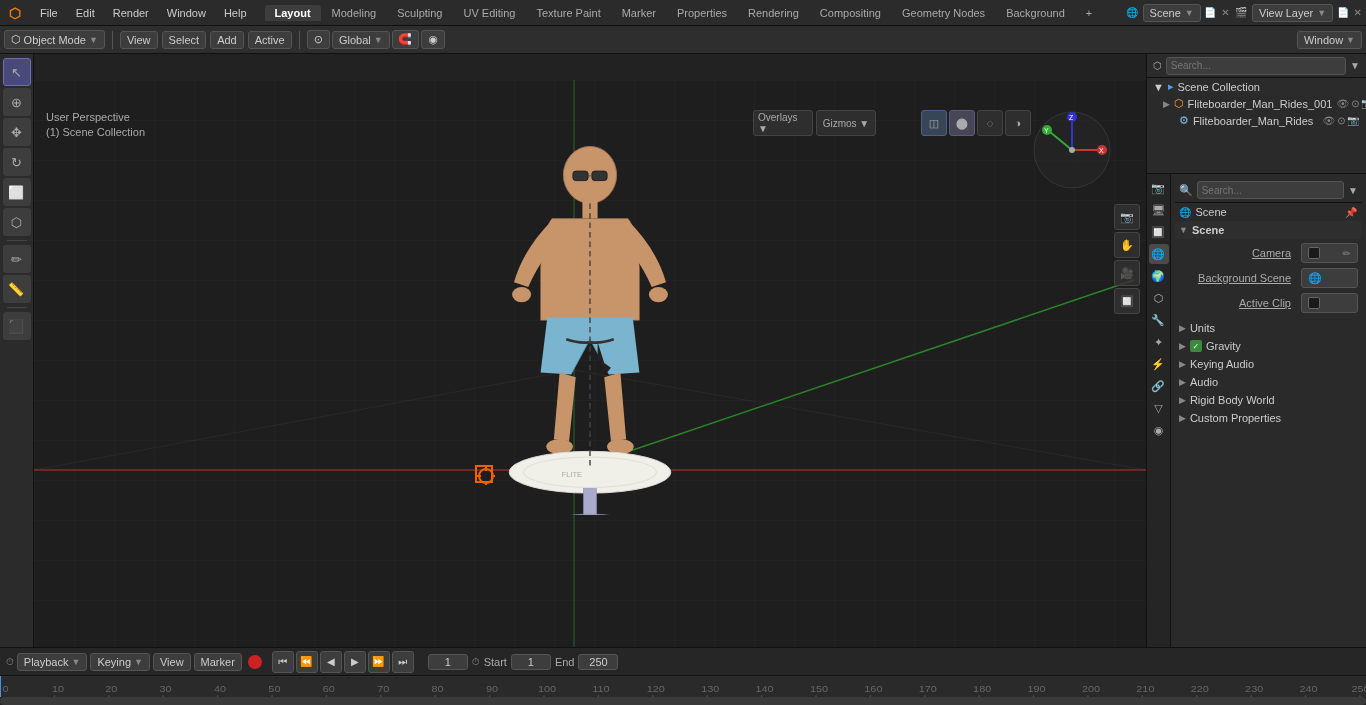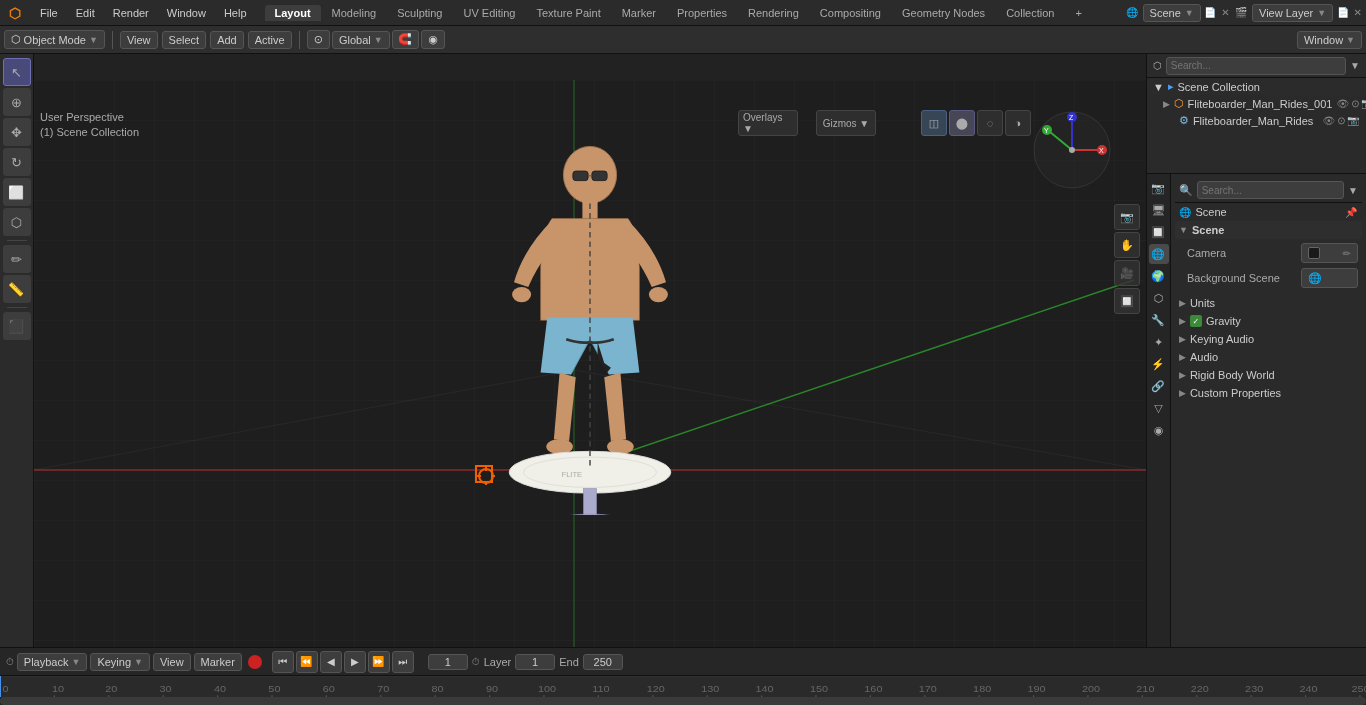--- a/index.html
+++ b/index.html
@@ -195,21 +195,21 @@
       justify-content: center;
       cursor: pointer;
       color: #aaa;
       font-size: 11px;
     }
 
     
     .viewport-breadcrumb {
       position: absolute;
       top: 30px;
-      left: 6px;
+      left: 12px;
       color: #aaa;
       font-size: 11px;
       line-height: 1.4;
     }
 
     
     .right-panel {
       width: 220px;
       background: #2a2a2a;
       border-left: 1px solid #111;
@@ -334,22 +334,24 @@
       align-items: center;
       padding: 2px 4px;
       font-size: 11px;
       color: #ccc;
       gap: 4px;
       margin-bottom: 1px;
     }
     .prop-label {
       color: #aaa;
       flex: 0 0 110px;
+      text-align: right;
       padding-right: 6px;
       font-size: 11px;
+      text-decoration: underline;
     }
     .prop-value {
       flex: 1;
       background: #3d3d3d;
       border: 1px solid #555;
       color: #ccc;
       padding: 2px 6px;
       border-radius: 3px;
       font-size: 11px;
       display: flex;
@@ -505,21 +507,21 @@
     <div class="workspace-tab active">Layout</div>
     <div class="workspace-tab">Modeling</div>
     <div class="workspace-tab">Sculpting</div>
     <div class="workspace-tab">UV Editing</div>
     <div class="workspace-tab">Texture Paint</div>
     <div class="workspace-tab">Marker</div>
     <div class="workspace-tab">Properties</div>
     <div class="workspace-tab">Rendering</div>
     <div class="workspace-tab">Compositing</div>
     <div class="workspace-tab">Geometry Nodes</div>
-    <div class="workspace-tab">Collection</div>
+    <div class="workspace-tab">Background</div>
     <div class="workspace-tab">+</div>
   </div>
   <div class="top-right-controls">
     <div style="display:flex;align-items:center;gap:4px;">
       <span style="color:#888;font-size:10px;">🌐</span>
       <div class="scene-selector">
         <span>Scene</span>
         <span style="color:#888;font-size:9px;">▼</span>
       </div>
       <span style="color:#888;font-size:10px;">📄</span>
@@ -724,21 +726,21 @@
         <div class="vp-ctrl-btn">🔲</div>
       </div>
 
       <div style="position:absolute;top:30px;right:115px;display:flex;gap:2px;">
         <div class="vp-ctrl-btn" style="background:rgba(60,80,100,0.8);border-color:#4a6080;">◫</div>
         <div class="vp-ctrl-btn" style="background:rgba(80,80,100,0.8);border-color:#5a5a80;">⬤</div>
         <div class="vp-ctrl-btn">◌</div>
         <div class="vp-ctrl-btn">◑</div>
       </div>
 
-      <div style="position:absolute;top:30px;right:270px;display:flex;gap:18px;">
+      <div style="position:absolute;top:30px;right:270px;display:flex;gap:3px;">
         <div class="vp-ctrl-btn" style="width:60px;font-size:10px;padding:0 4px;">Overlays ▼</div>
         <div class="vp-ctrl-btn" style="width:60px;font-size:10px;padding:0 4px;">Gizmos ▼</div>
       </div>
     </div>
   </div>
 
   <div class="right-panel">
 
     <div class="outliner">
       <div class="outliner-header">
@@ -822,20 +824,27 @@
             </div>
 
             <div class="prop-row">
               <span class="prop-label">Background Scene</span>
               <div class="prop-value">
                 <span style="color:#888;font-size:11px;">🌐</span>
                 <span></span>
               </div>
             </div>
 
+            <div class="prop-row">
+              <span class="prop-label">Active Clip</span>
+              <div class="prop-value">
+                <div class="color-swatch" style="background:#1a1a1a;"></div>
+                <span></span>
+              </div>
+            </div>
           </div>
 
           <div class="collapsible-item">
             <span class="collapse-arrow">▶</span>
             <span>Units</span>
           </div>
 
           <div class="collapsible-item">
             <span class="collapse-arrow">▶</span>
             <div class="prop-checkbox">✓</div>
@@ -897,21 +906,21 @@
       <div class="timeline-btn">⏪</div>
       <div class="timeline-btn">◀</div>
       <div class="timeline-btn">▶</div>
       <div class="timeline-btn">⏩</div>
       <div class="timeline-btn">⏭</div>
     </div>
 
     <div style="display:flex;align-items:center;gap:4px;margin-left:8px;">
       <input class="timeline-frame-input" type="text" value="1" style="">
       <span style="color:#888;font-size:10px;">⏱</span>
-      <span class="timeline-label">Layer</span>
+      <span class="timeline-label">Start</span>
       <input class="timeline-frame-input" type="text" value="1" style="">
       <span class="timeline-label">End</span>
       <input class="timeline-frame-input" type="text" value="250" style="">
     </div>
   </div>
 
   <div class="timeline-ruler">
     <svg width="100%" height="100%" viewBox="0 0 1130 30" preserveAspectRatio="none">
       <rect width="1130" height="30" fill="#2a2a2a"></rect>
 

